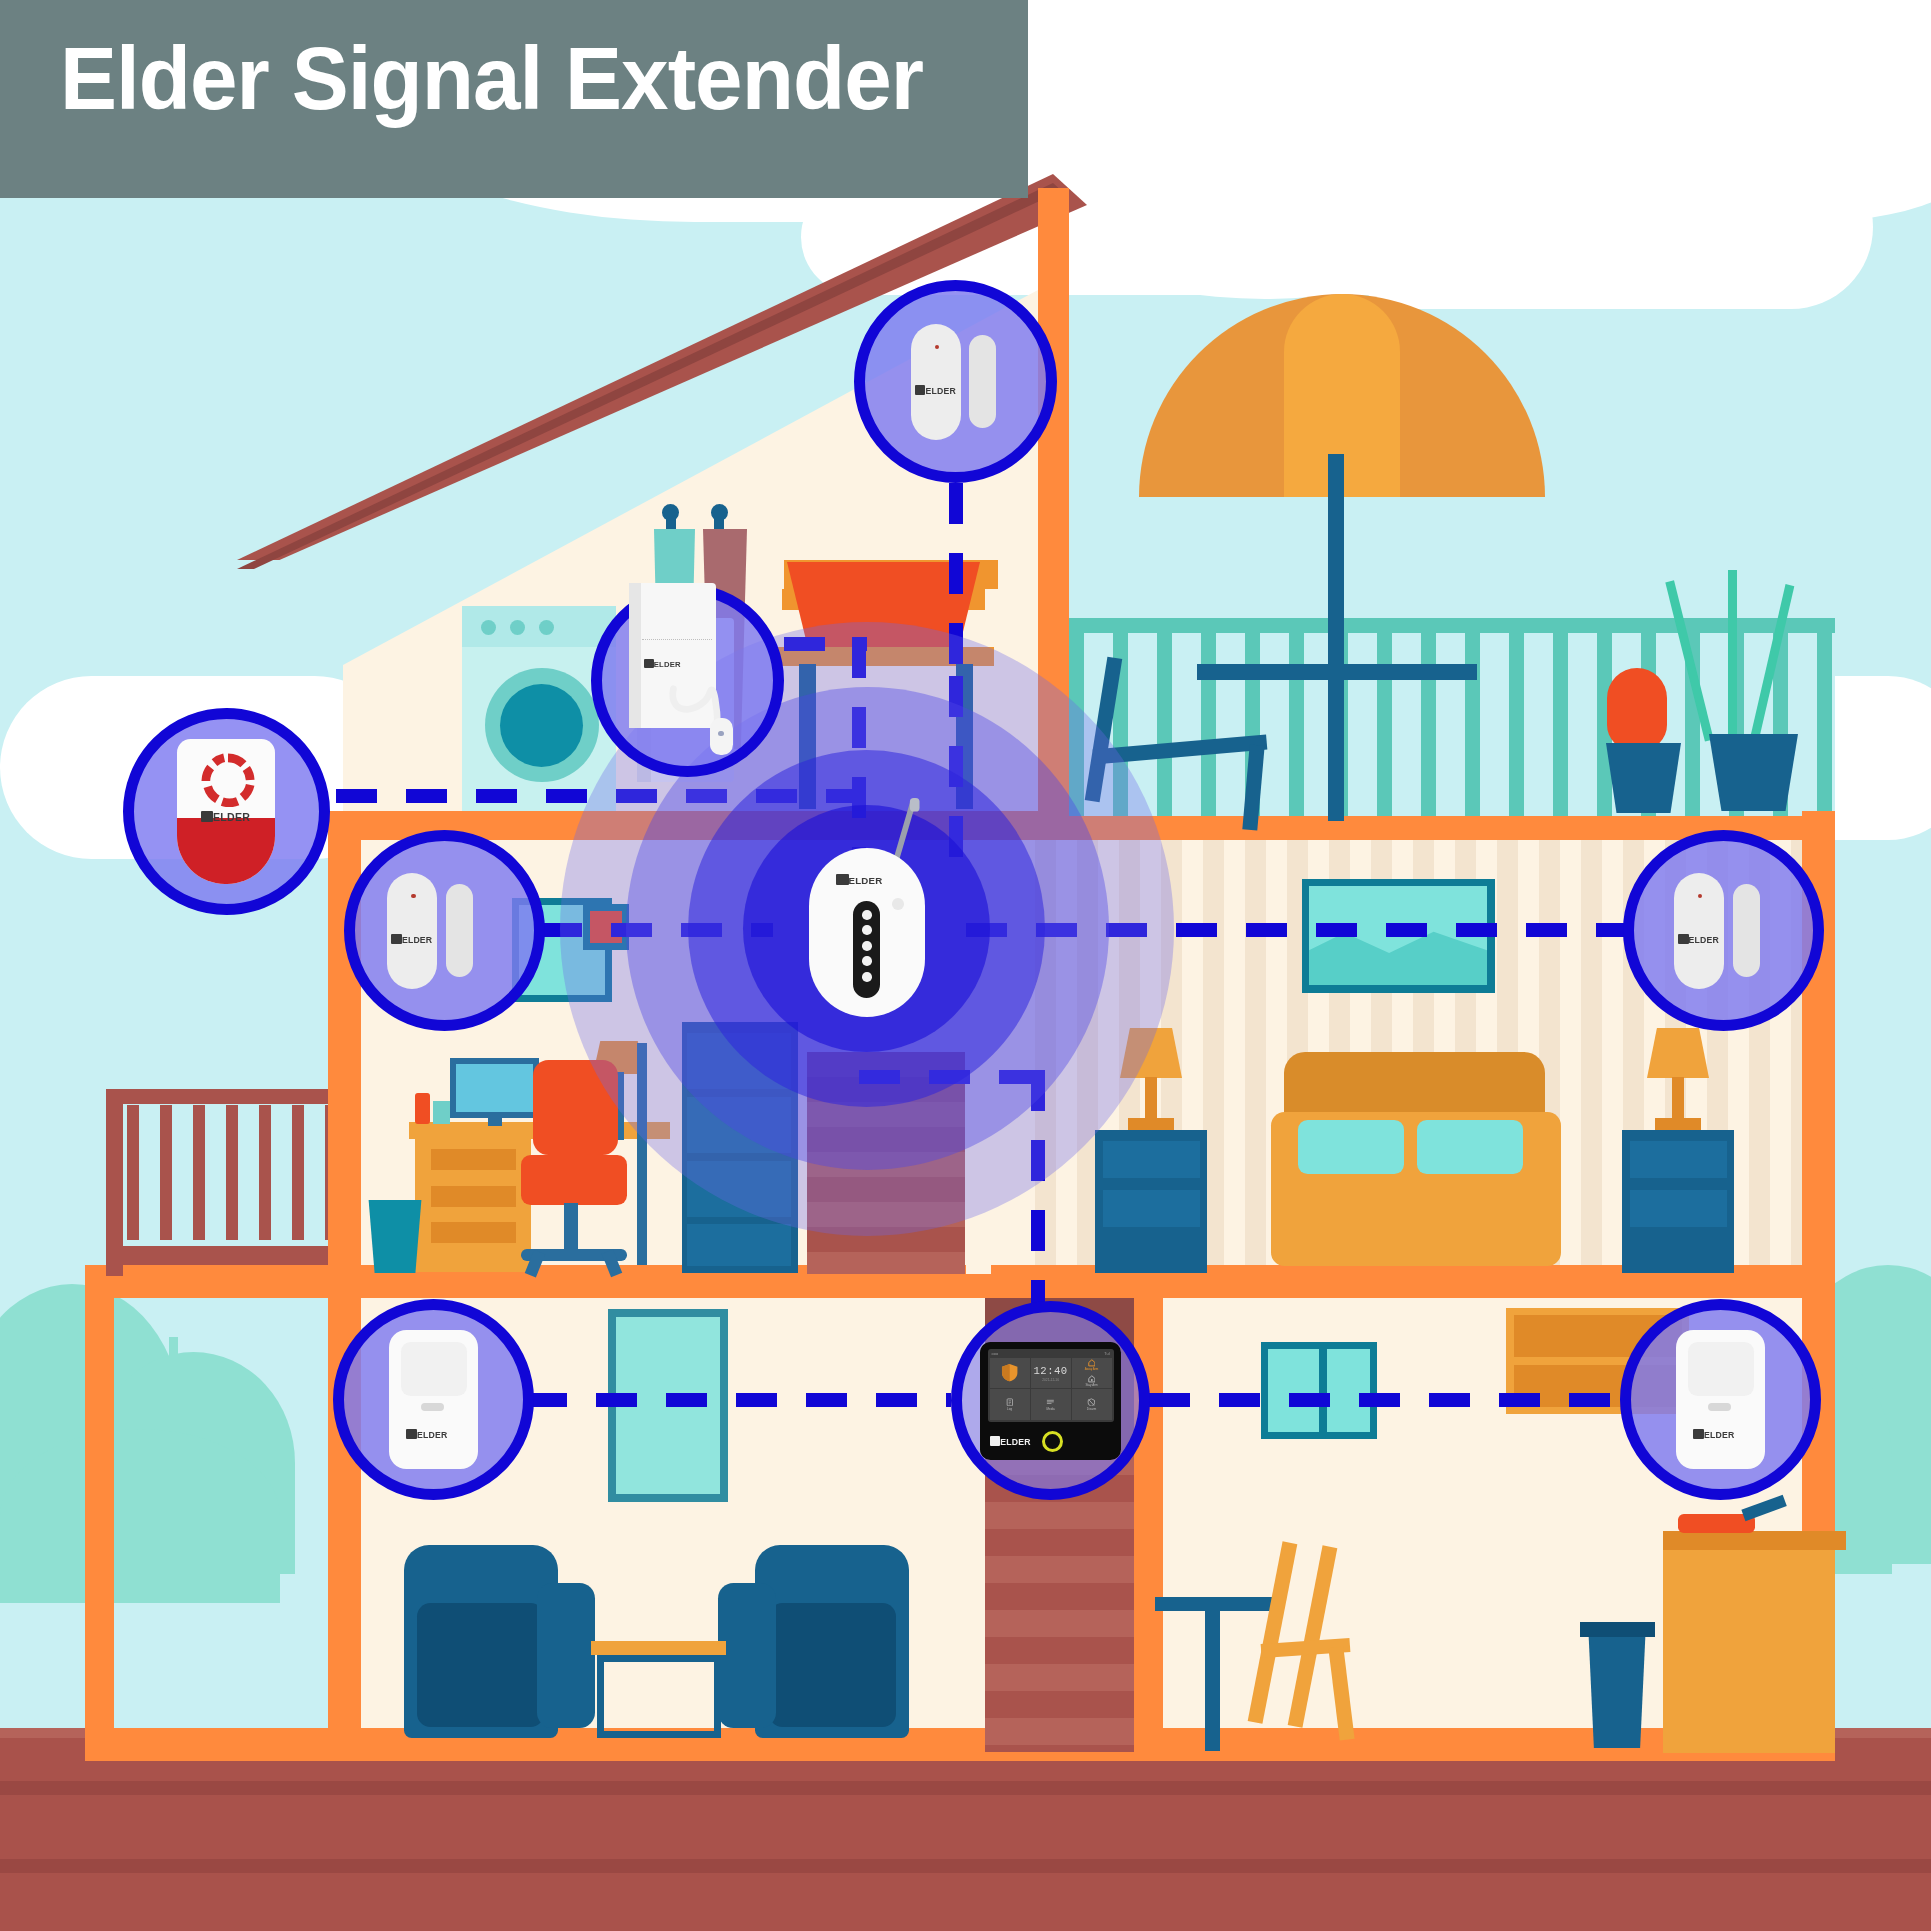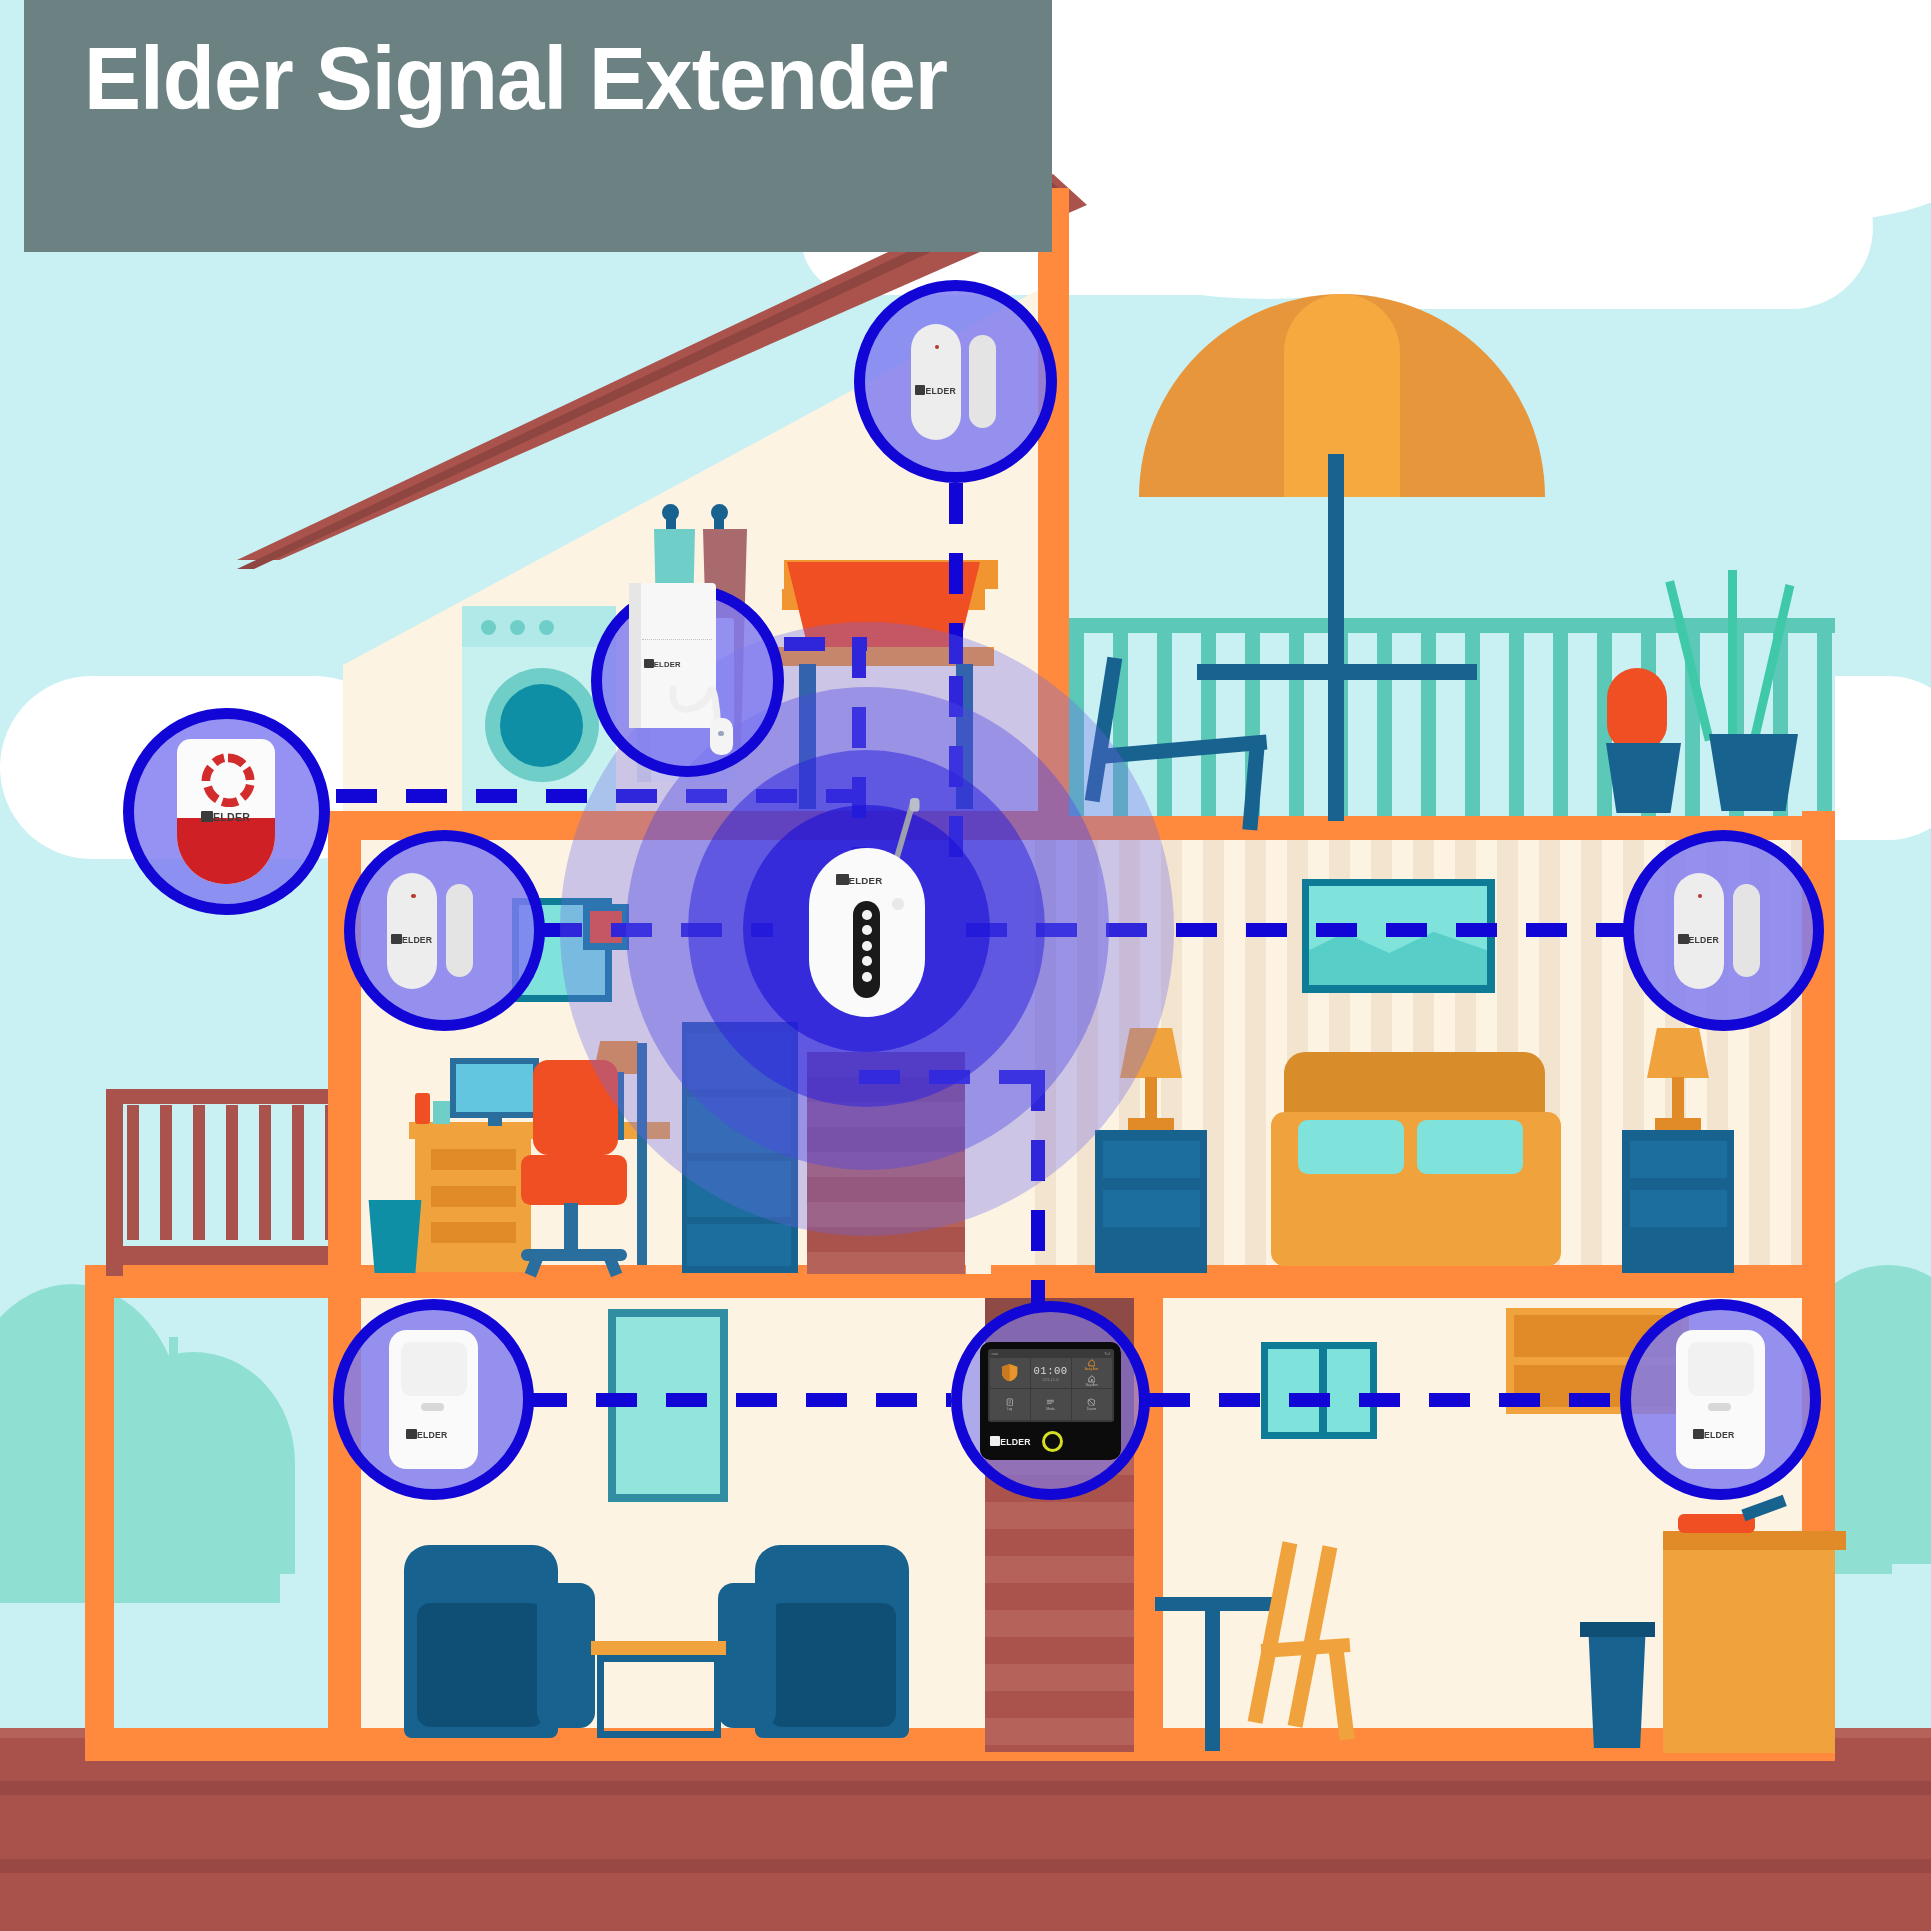--- a/index.html
+++ b/index.html
@@ -43,21 +43,21 @@
 
   
   .ring{border-radius:50%;}
 
   
   .dev{position:relative;}
   .brand{font-family:"Liberation Sans",sans-serif;font-weight:bold;color:#3b3b3b;letter-spacing:0.2px;white-space:nowrap;}
   .brandmark{display:inline-block;background:#3b3b3b;color:#fff;border-radius:1px;}
 
   
-  #banner{left:0;top:0;width:1028px;height:252px;background:#6C8182;margin-left:24px;}
+  #banner{left:0;top:0;width:1028px;height:198px;background:#6C8182;}
   #banner-title{position:absolute;left:60px;top:27px;color:#fff;font-size:89px;
      font-weight:bold;font-family:"Liberation Sans",sans-serif;letter-spacing:-1px;
      transform:scaleX(0.96);transform-origin:left center;}
 </style>
 </head>
 <body>
 
 <div id="stage">
 
   <div class="abs" id="sky"></div>
@@ -401,21 +401,21 @@
         <div style="position:absolute;left:1.9px;top:8.7px;width:122px;height:62px;display:grid;grid-template-columns:1fr 1fr 1fr;grid-template-rows:1fr 1fr;gap:1px;">
 
           <div style="background:#4A4A4A;display:flex;align-items:center;justify-content:center;">
             <svg width="17.4" height="19.3" viewBox="0 0 18 20">
               <path d="M9 1 L17 4 V10 C17 15 13 18 9 19 C5 18 1 15 1 10 V4 Z" fill="#E8942C"></path>
               <path d="M9 1 L9 19 C5 18 1 15 1 10 V4 Z" fill="#C97A20"></path>
             </svg>
           </div>
 
           <div style="background:#4A4A4A;display:flex;flex-direction:column;align-items:center;justify-content:center;">
-            <div style="color:#d9d9d9;font-size:10.6px;font-family:'Liberation Mono',monospace;letter-spacing:0.5px;">01:00</div>
+            <div style="color:#d9d9d9;font-size:10.6px;font-family:'Liberation Mono',monospace;letter-spacing:0.5px;">12:40</div>
             <div style="color:#8d8d8d;font-size:3.3px;margin-top:1px;">2021-12-16</div>
           </div>
 
           <div style="background:#4A4A4A;display:grid;grid-template-rows:1fr 1fr;gap:1px;">
             <div style="background:#4A4A4A;display:flex;flex-direction:column;align-items:center;justify-content:center;">
               <svg width="7.7" height="7.7" viewBox="0 0 10 10">
                   <path d="M5 1 L9 4.5 V9 H1 V4.5 Z" fill="none" stroke="#E8942C" stroke-width="1.2"></path>
                 </svg>
               <span style="color:#E8942C;font-size:3px;margin-top:0.5px;">Away Arm</span>
             </div>

